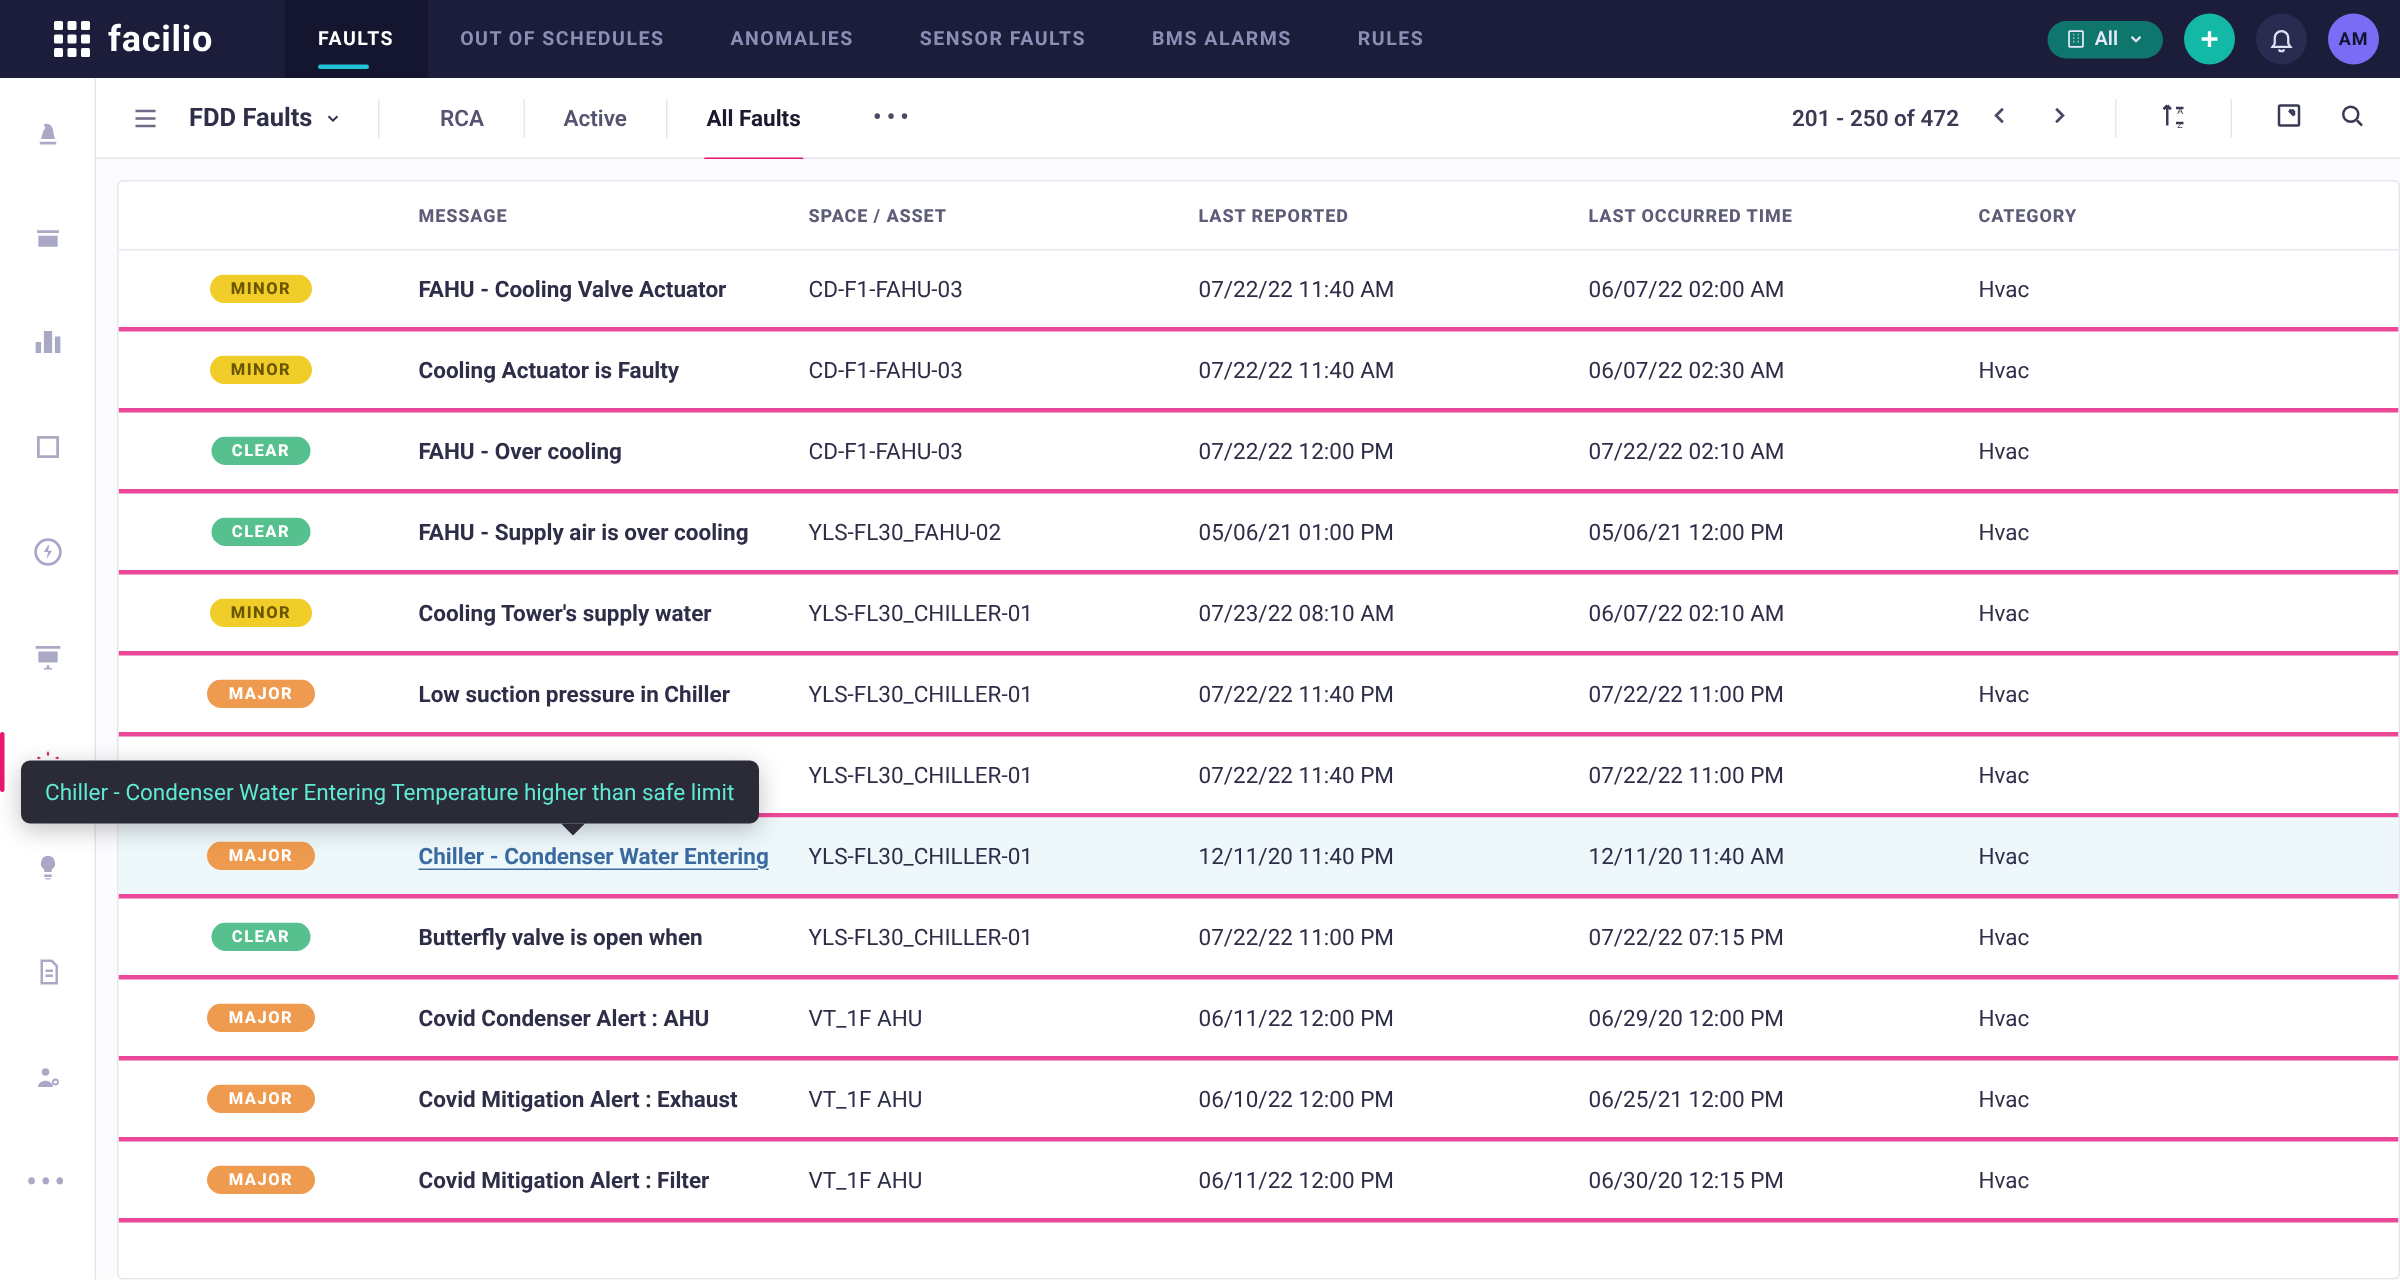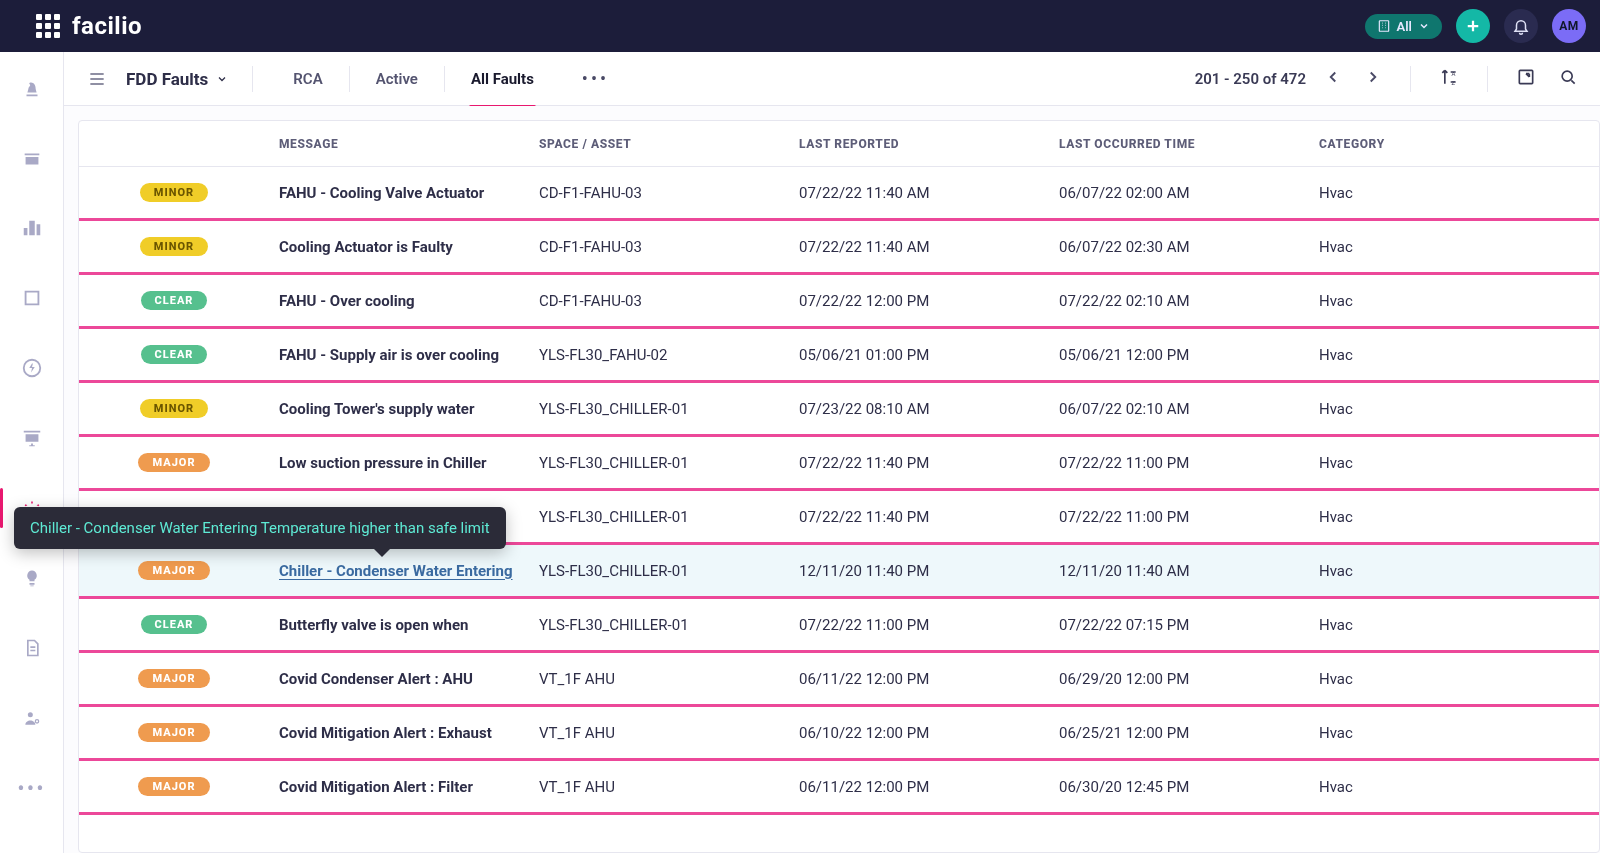--- a/index.html
+++ b/index.html
@@ -256,20 +256,28 @@
         <div></div>
         <div></div>
         <div></div>
         <div></div>
         <div></div>
         <div></div>
         <div></div>
     </div>
     <span class="logo-text">facilio</span>
   </div>
+  <div class="tabs" id="topnav-tabs">
+      <div class="tab active">FAULTS</div>
+      <div class="tab">OUT OF SCHEDULES</div>
+      <div class="tab">ANOMALIES</div>
+      <div class="tab">SENSOR FAULTS</div>
+      <div class="tab">BMS ALARMS</div>
+      <div class="tab">RULES</div>
+    </div>
   <div class="spacer"></div>
   <div class="right">
     <div class="pill-all">
       <svg width="14" height="14" viewBox="0 0 24 24" fill="none" stroke="currentColor" stroke-width="2">
           <rect x="4" y="3" width="16" height="18" rx="1"></rect>
           <path d="M9 7h1M14 7h1M9 11h1M14 11h1M9 15h1M14 15h1"></path>
         </svg>
       <span>All</span>
       <svg class="chev-down-svg" viewBox="0 0 24 24" fill="none" stroke="currentColor" stroke-width="3">
           <polyline points="6 9 12 15 18 9"></polyline>
@@ -542,21 +550,21 @@
           <div class="td">Hvac</div>
           <div class="td end"></div>
         </div>
         <div class="trow">
           <div class="td sev">
             <span class="badge major">MAJOR</span>
           </div>
           <div class="td msg"><span>Covid Mitigation Alert : Filter</span></div>
           <div class="td">VT_1F AHU</div>
           <div class="td">06/11/22 12:00 PM</div>
-          <div class="td">06/30/20 12:45 PM</div>
+          <div class="td">06/30/20 12:15 PM</div>
           <div class="td">Hvac</div>
           <div class="td end"></div>
         </div>
       </div>
   </div>
 </div>
 
 <div class="tooltip">Chiller - Condenser Water Entering Temperature higher than safe limit</div>
 
 </body></html>

